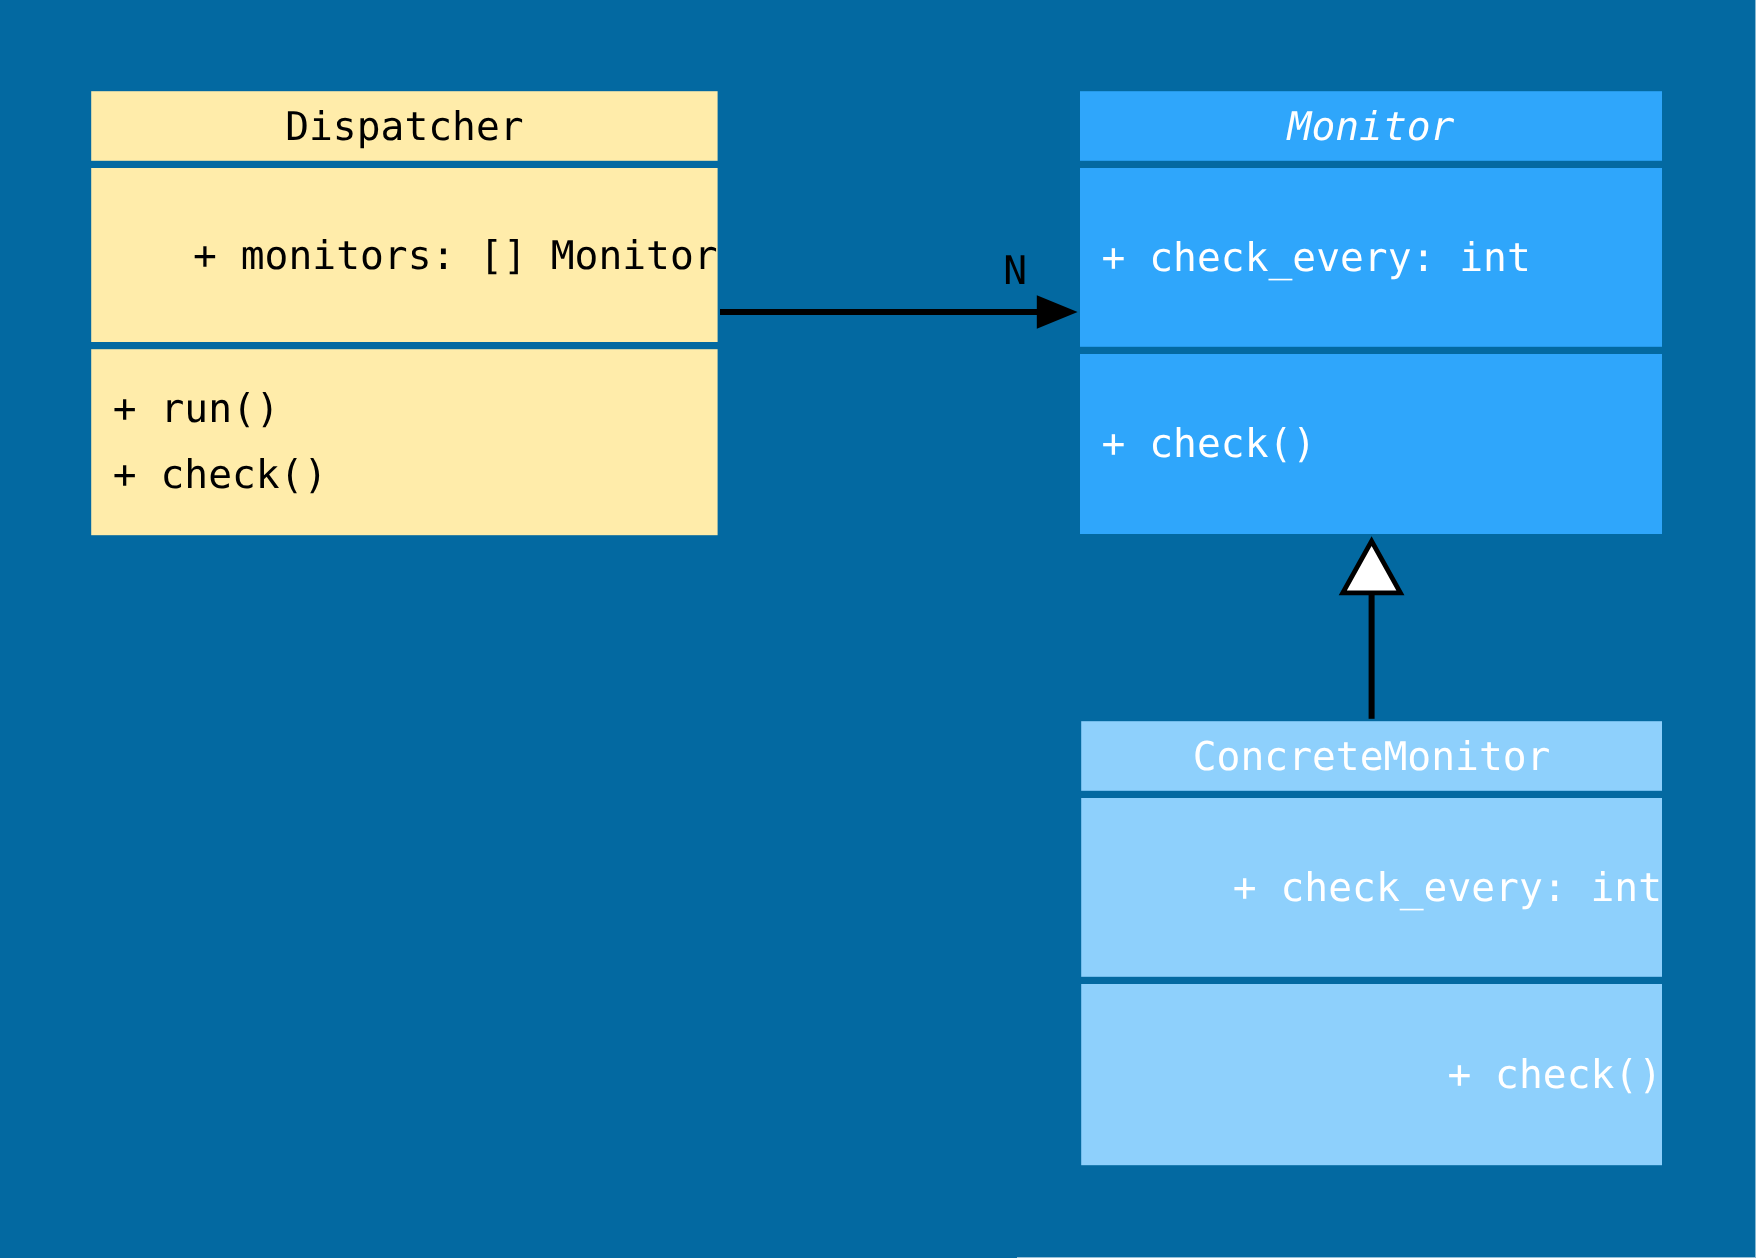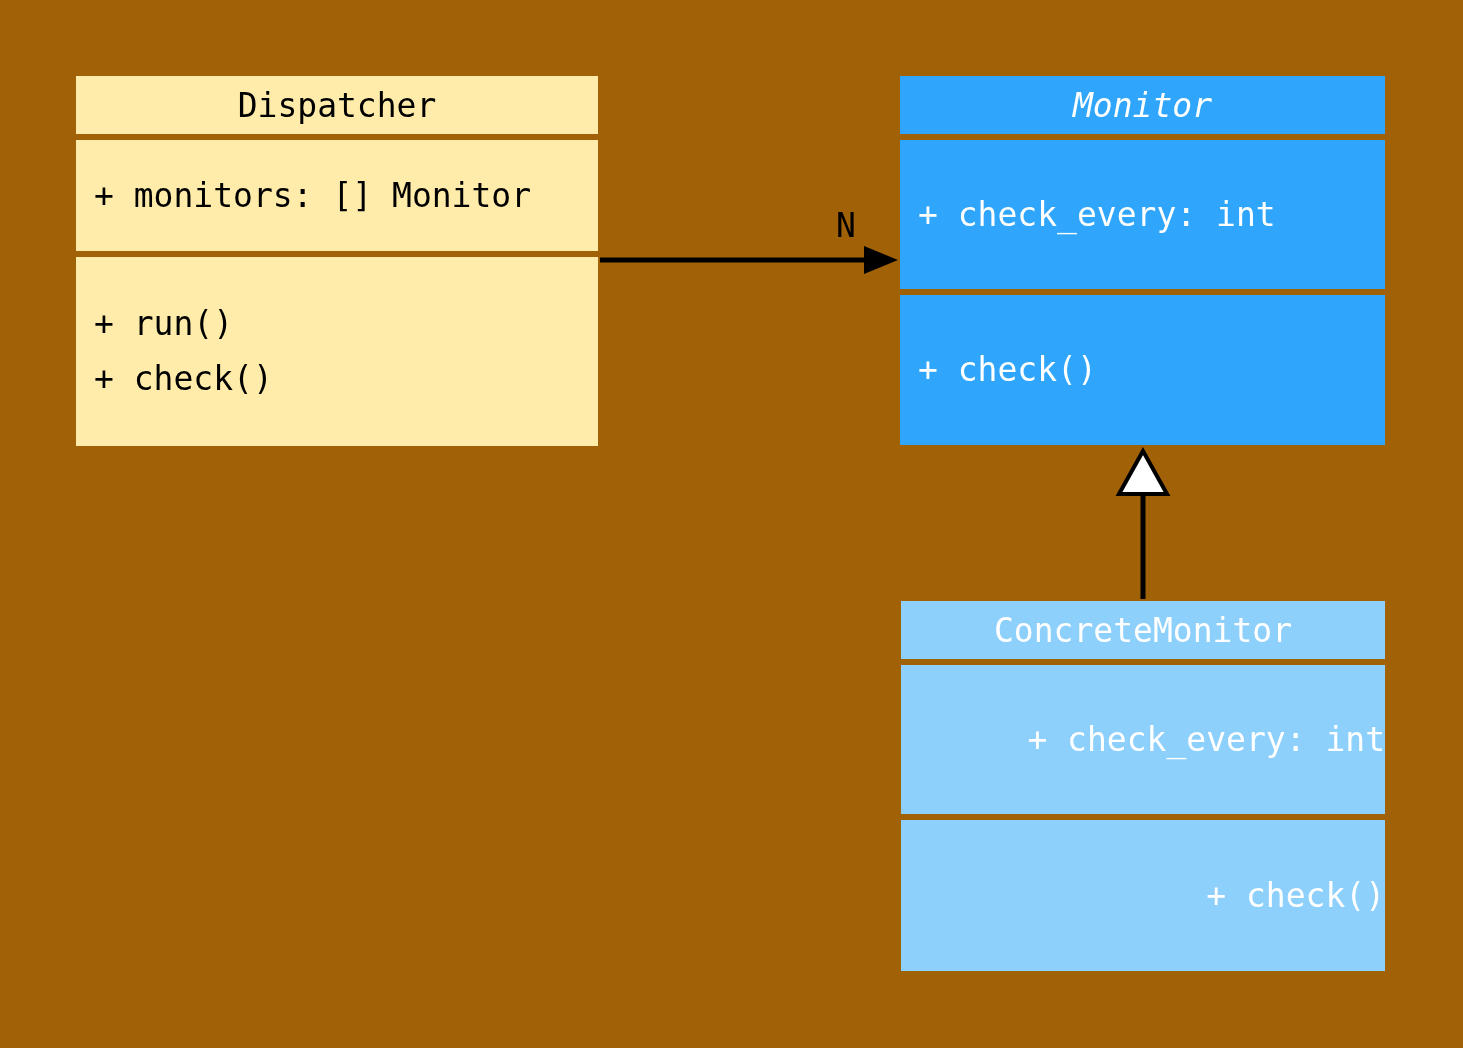--- a/index.html
+++ b/index.html
@@ -4,21 +4,21 @@
 <style>
   html, body {
     margin: 0;
     padding: 0;
     background: #ffffff;
   }
   .canvas {
     position: relative;
     width: 1463px;
     height: 1048px;
-    background: #a16207;
+    background: #0369a1;
     font-family: "DejaVu Sans Mono", "Liberation Mono", monospace;
     overflow: hidden;
   }
   .uml-class {
     position: absolute;
     display: flex;
     flex-direction: column;
   }
   .uml-class .sec {
     box-sizing: border-box;
@@ -45,21 +45,21 @@
     margin-top: 6px;
     flex: 1;
     display: flex;
     flex-direction: column;
     justify-content: center;
     padding-left: 18px;
     font-size: 33px;
     line-height: 34px;
   }
   #class-dispatcher { left: 76px;  top: 76px;  width: 522px; height: 370px; }
-  #class-dispatcher .attrs { height: 111px; }
+  #class-dispatcher .attrs { height: 145px; text-align: right; }
   #class-monitor    { left: 900px; top: 76px;  width: 485px; height: 369px; }
   #class-monitor .attrs { height: 149px; }
   #class-monitor .title { font-style: italic; text-align: right; }
   #class-concrete-monitor { left: 901px; top: 601px; width: 484px; height: 370px; text-align: right; }
   #class-concrete-monitor .attrs { height: 149px; }
 
   .arrow-layer {
     position: absolute;
     left: 0;
     top: 0;

